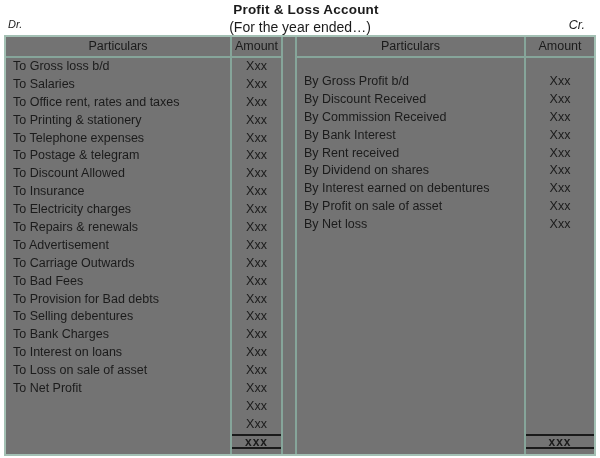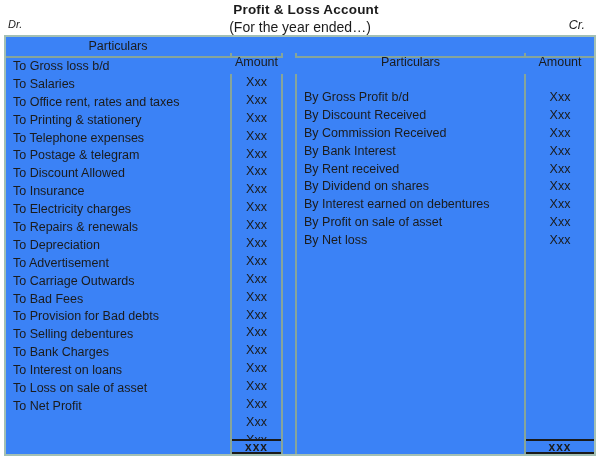--- a/index.html
+++ b/index.html
@@ -33,31 +33,31 @@
   }
 
   .pl-table{
     margin:1px 4px 0 4px;
     width:592px;
     height:421px;
     border:2px solid var(--table-border);
     display:grid;
     grid-template-columns:224px 53px 12px 229px 1fr;
     grid-template-rows:21px 1fr;
-    background:#3b82f6;
+    background:#737373;
   }
 
   .hcell{
     font-size:12.5px;
     text-align:center;
     line-height:19px;
     border-bottom:2px solid var(--table-lines);
     white-space:nowrap;
   }
-  .b-left{border-left:2px solid var(--table-lines);margin-top:16px;}
+  .b-left{border-left:2px solid var(--table-lines);}
   .b-right{border-right:2px solid var(--table-lines);}
   .hgap{border-bottom:none;}
 
   .col{
     overflow:hidden;
     display:flex;
     flex-direction:column;
   }
   .rows-wrap{height:376px;overflow:hidden;}
   .pad-top{padding-top:15px;}
@@ -107,21 +107,20 @@
         <div class="row p-row">To Gross loss b/d</div>
         <div class="row p-row">To Salaries</div>
         <div class="row p-row">To Office rent, rates and taxes</div>
         <div class="row p-row">To Printing &amp; stationery</div>
         <div class="row p-row">To Telephone expenses</div>
         <div class="row p-row">To Postage &amp; telegram</div>
         <div class="row p-row">To Discount Allowed</div>
         <div class="row p-row">To Insurance</div>
         <div class="row p-row">To Electricity charges</div>
         <div class="row p-row">To Repairs &amp; renewals</div>
-        <div class="row p-row">To Depreciation</div>
         <div class="row p-row">To Advertisement</div>
         <div class="row p-row">To Carriage Outwards</div>
         <div class="row p-row">To Bad Fees</div>
         <div class="row p-row">To Provision for Bad debts</div>
         <div class="row p-row">To Selling debentures</div>
         <div class="row p-row">To Bank Charges</div>
         <div class="row p-row">To Interest on loans</div>
         <div class="row p-row">To Loss on sale of asset</div>
         <div class="row p-row">To Net Profit</div>
       </div>

